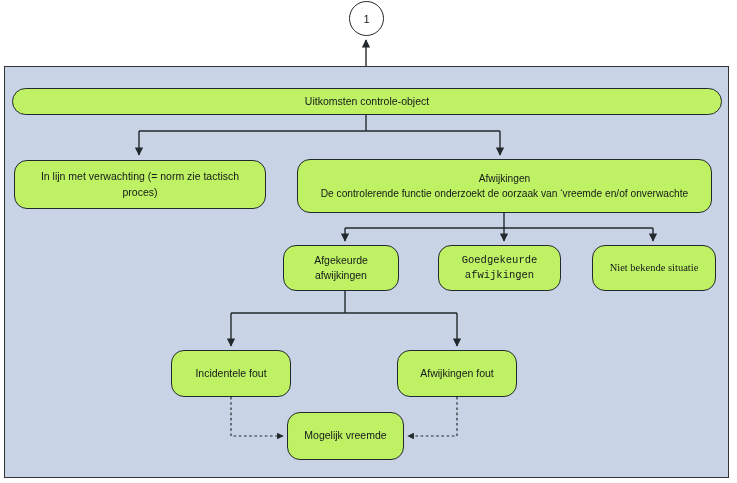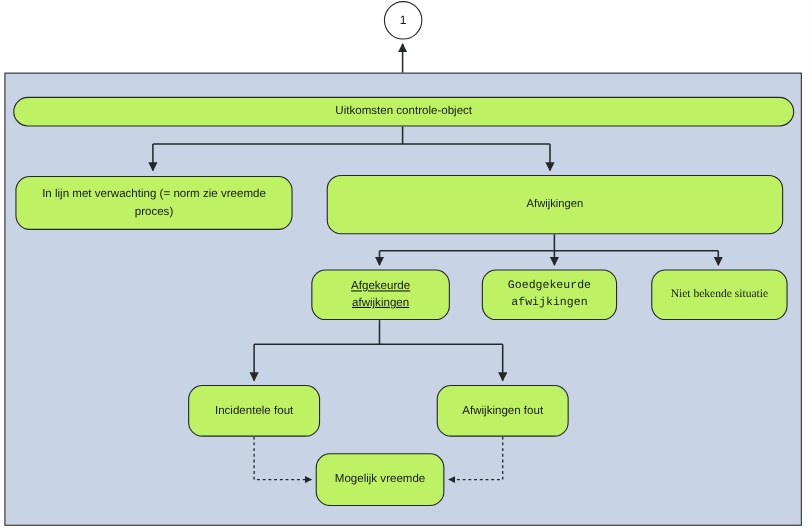--- a/index.html
+++ b/index.html
@@ -75,23 +75,22 @@
     left: 297px;
     top: 159px;
     width: 415px;
     height: 54px;
     font-size: 10.2px;
     line-height: 1.5;
   }
   #node-afgekeurd {
     left: 283px;
     top: 245px;
-    width: 126px;
+    width: 116px;
     height: 46px;
-    text-decoration: underline;
   }
   #node-goedgekeurd {
     left: 438px;
     top: 245px;
     width: 123px;
     height: 46px;
     font-family: Liberation Mono, monospace;
   }
   #node-nietbekend {
     left: 592px;
@@ -183,26 +182,27 @@
 
   <div class="circle-node">
     <span>1</span>
   </div>
 
   <div class="node" id="node-top">
     <span class="node-text">Uitkomsten controle-object</span>
   </div>
 
   <div class="node" id="node-inline">
-    <span class="node-text">In lijn met verwachting (= norm zie vreemde proces)</span>
+    <span class="node-text">In lijn met verwachting (= norm zie tactisch proces)</span>
   </div>
 
   <div class="node" id="node-afwijkingen">
     <span class="node-text">
       <span class="node-line">Afwijkingen</span>
+      <span class="node-line">De controlerende functie onderzoekt de oorzaak van ‘vreemde en/of onverwachte</span>
     </span>
   </div>
 
   <div class="node" id="node-afgekeurd">
     <span class="node-text">Afgekeurde afwijkingen</span>
   </div>
 
   <div class="node" id="node-goedgekeurd">
     <span class="node-text">
       <span class="node-line">Goedgekeurde</span>

